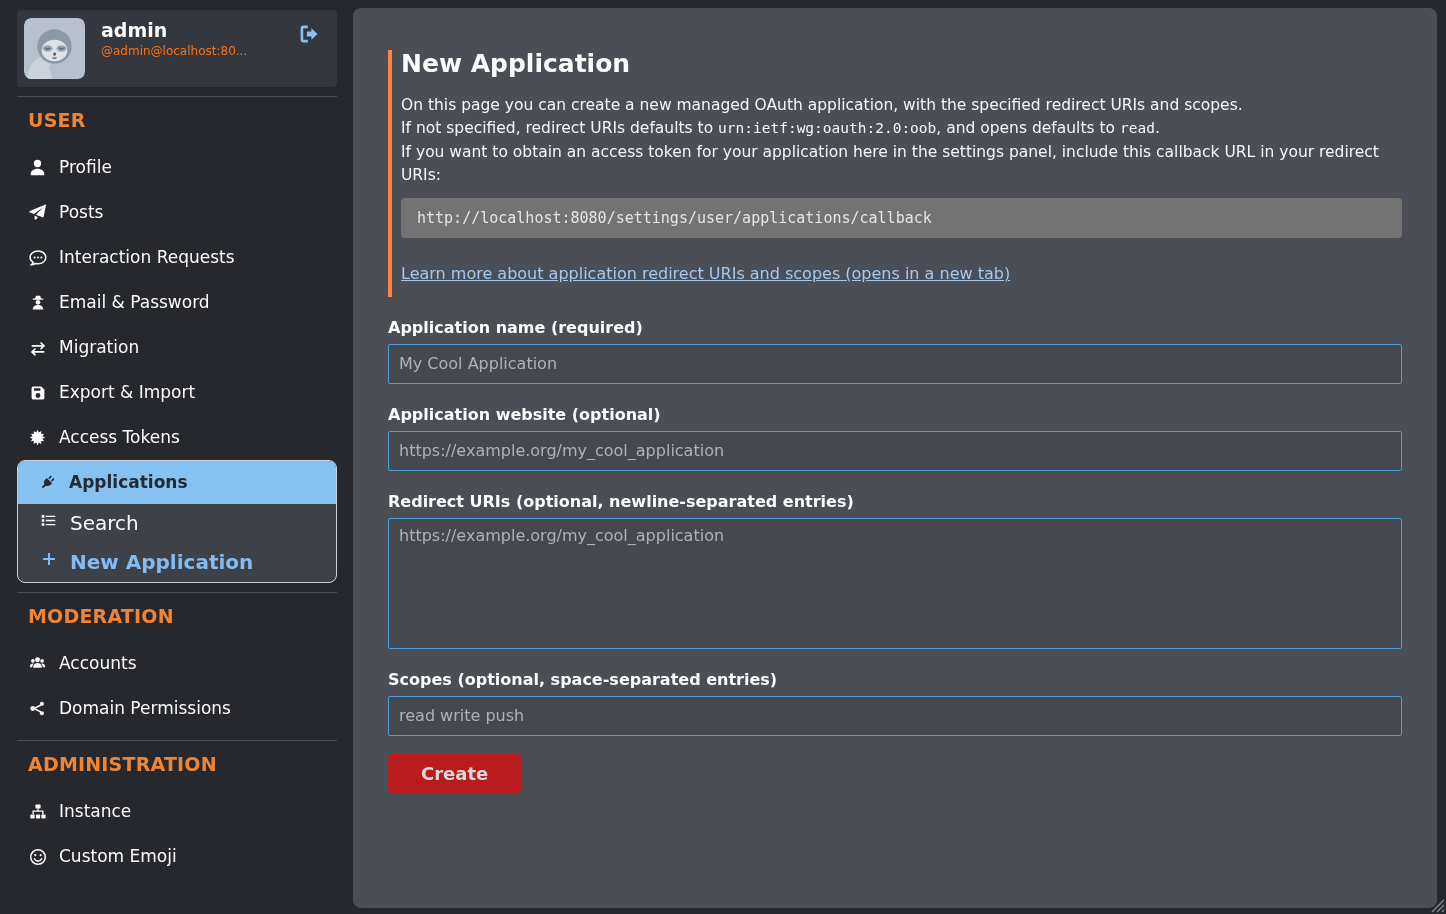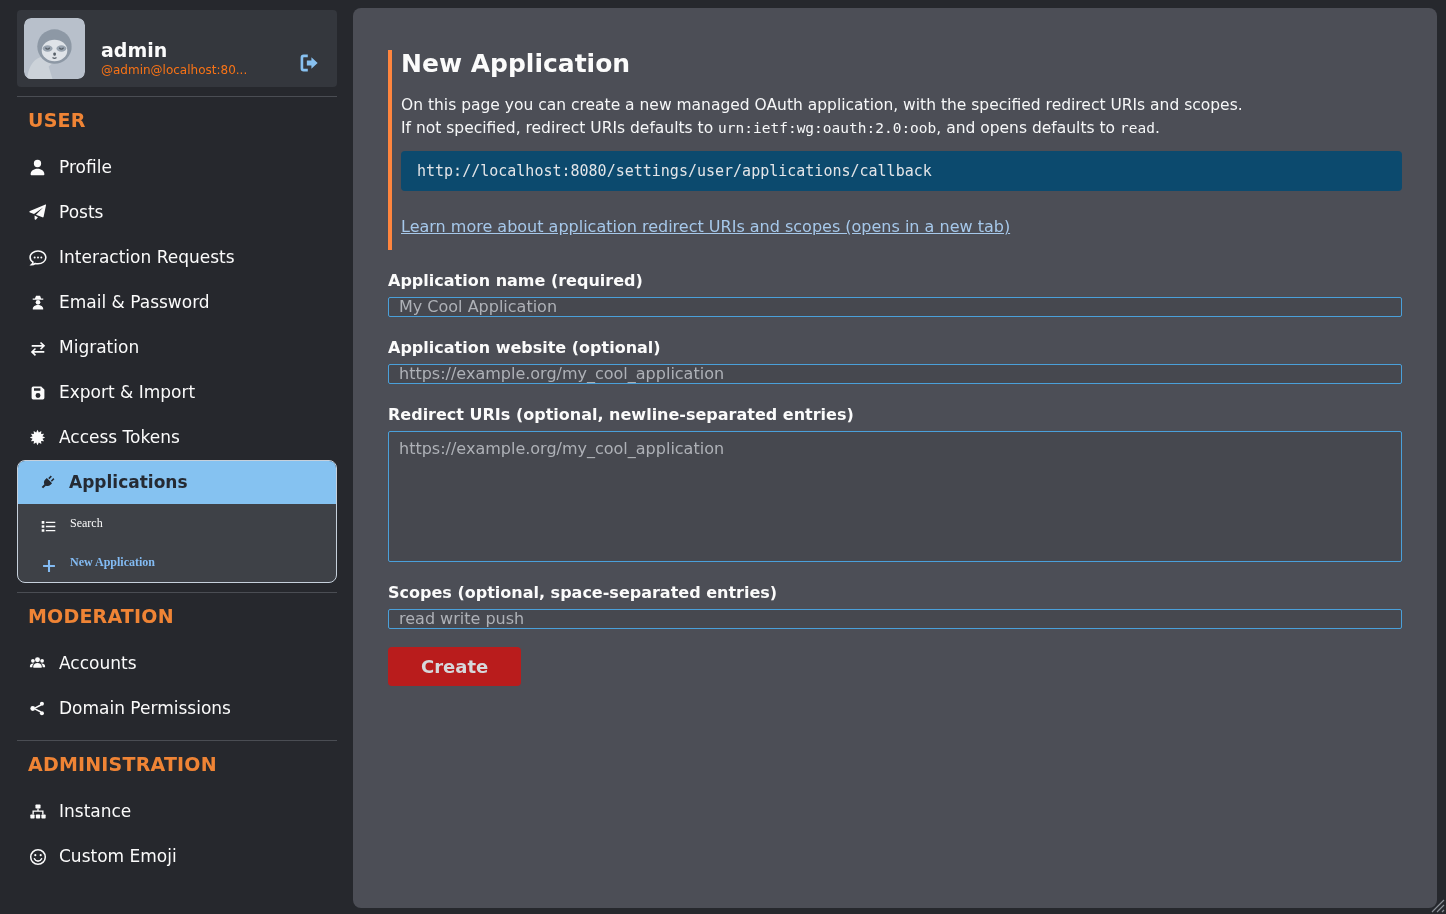--- a/index.html
+++ b/index.html
@@ -7,60 +7,60 @@
   body {
     width:1446px; height:914px; position:relative; overflow:hidden;
     background:#26282d; color:#fbfbfb;
     font-family:"DejaVu Sans","Liberation Sans",sans-serif;
   }
   svg { display:block; }
 
   
   .sidebar { position:absolute; left:17px; top:10px; width:320px; }
   .user-card {
-    display:flex; align-items:flex-end; background:#34373d; border-radius:4px;
+    display:flex; align-items:flex-start; background:#34373d; border-radius:4px;
     padding:8px 12px 8px 7px; cursor:pointer;
   }
   .avatar { width:61px; height:61px; border-radius:7px; flex:none; overflow:hidden; }
   .user-names { margin-left:16px; min-width:0; }
   .user-name { font-weight:bold; font-size:19px; line-height:1.35; }
   .user-handle { font-size:12px; color:#f97316; line-height:1.3; white-space:nowrap; }
   .logout { margin-left:auto; color:#88c1f0; flex:none; padding:4px; cursor:pointer; }
   .divider { border:none; border-top:1px solid #4a4d53; margin:9px 0; }
   .section-label { color:#ef8435; font-size:19px; font-weight:bold; margin:12px 0 14px 11px; letter-spacing:.2px; }
   .nav-item {
     display:flex; padding:11px; font-size:17px;
     border-radius:8px; cursor:pointer; line-height:23px;
   }
   .icon { width:19px; display:flex; justify-content:center; align-items:center; margin-right:12px; flex:none; }
   .app-block { border:1px solid #c6d0db; border-radius:8px; margin:0 0 3px; overflow:hidden; background:#3e4147; }
   .app-block .nav-item.selected { background:#85c2f1; color:#252a33; font-weight:bold; border-radius:0; padding:10px 20px; }
-  .sub-item { display:flex; align-items:flex-end; padding:8px 11px 8px 21px; font-size:12px; line-height:23px; cursor:pointer;font-family:Liberation Serif, serif; }
+  .sub-item { display:flex; align-items:flex-start; padding:8px 11px 8px 21px; font-size:20px; line-height:23px; cursor:pointer; }
   .sub-new { color:#83bbf3; font-weight:bold; }
 
   
   .main-panel {
     position:absolute; left:353px; top:8px; width:1084px; height:900px;
     background:#4c4e56; border-radius:8px; padding:42px 35px 0;
   }
   .form-info { border-left:4px solid #ff853e; padding:0 0 14px 9px; margin-bottom:8px; }
   .page-title { margin:0 0 15px; font-size:25px; font-weight:bold; line-height:1.15; }
   .desc { margin:0; font-size:15.5px; line-height:1.52; color:#f6f7f8; }
   .inline-code { font-family:"DejaVu Sans Mono","Liberation Mono",monospace; font-size:14.5px; }
   .code-block {
-    background:#0c4a6e; border-radius:4px; padding:11px 16px; margin:10px 0 0;
+    background:#737373; border-radius:4px; padding:11px 16px; margin:10px 0 0;
     font-family:"DejaVu Sans Mono","Liberation Mono",monospace; font-size:15px; color:#e3e5e8;
   }
   .learn-link { display:inline-block; margin-top:26px; color:#a6c8ea; font-size:16px; text-decoration:underline; cursor:pointer; }
   .field-label { display:block; font-weight:bold; font-size:16px; margin:21px 0 7px; }
   .text-input, .text-area {
     display:block; width:100%; background:#46484f; border:1px solid #4aa0da;
     border-radius:2px; color:#e8eaec; font-size:16px; font-family:inherit; padding:7px 10px;
   }
-  .text-input { height:20px; }
+  .text-input { height:40px; }
   .text-area { height:131px; resize:none; }
   ::placeholder { color:#aeb1b7; opacity:1; }
   .create-btn {
     margin-top:18px; background:#b91c1c; color:#d6d8db; border:none; border-radius:4px;
     font-weight:bold; font-size:18px; font-family:inherit; padding:9px 33px; cursor:pointer;
   }
   .resize-grip { position:absolute; right:1px; bottom:1px; color:#8a8f96; cursor:nwse-resize; }
 </style>
 </head>
 <body>
@@ -264,20 +264,21 @@
   </div>
 
 </nav>
 
 <main class="main-panel">
 
   <section class="form-info">
     <h1 class="page-title">New Application</h1>
     <p class="desc">On this page you can create a new managed OAuth application, with the specified redirect URIs and scopes.</p>
     <p class="desc"><span>If not specified, redirect URIs defaults to </span><span class="inline-code">urn:ietf:wg:oauth:2.0:oob</span><span>, and opens defaults to </span><span class="inline-code">read</span><span>.</span></p>
+    <p class="desc">If you want to obtain an access token for your application here in the settings panel, include this callback URL in your redirect URIs:</p>
     <div class="code-block">http://localhost:8080/settings/user/applications/callback</div>
     <a class="learn-link">Learn more about application redirect URIs and scopes (opens in a new tab)</a>
   </section>
 
   <form>
     <label class="field-label">Application name (required)</label>
     <input class="text-input" type="text" placeholder="My Cool Application" style="">
 
     <label class="field-label">Application website (optional)</label>
     <input class="text-input" type="text" placeholder="https://example.org/my_cool_application" style="">

